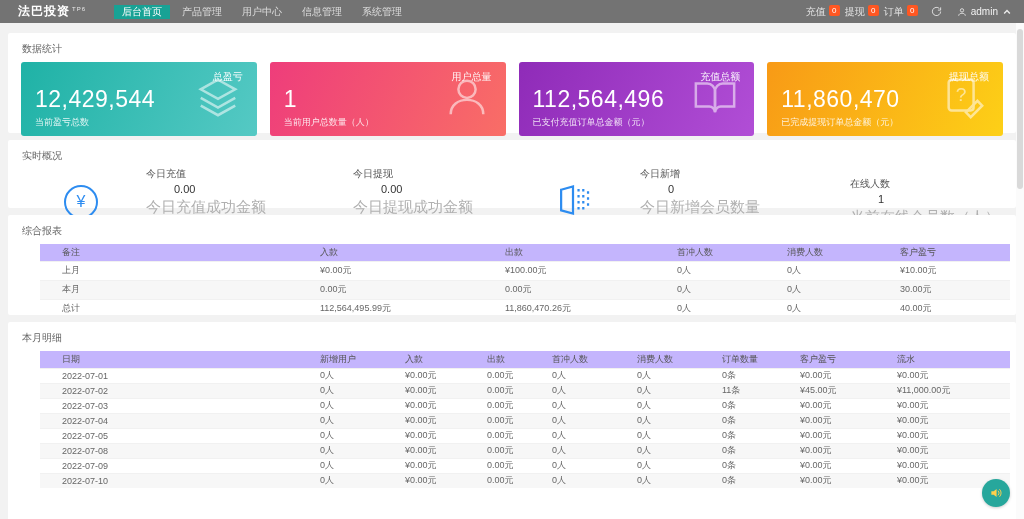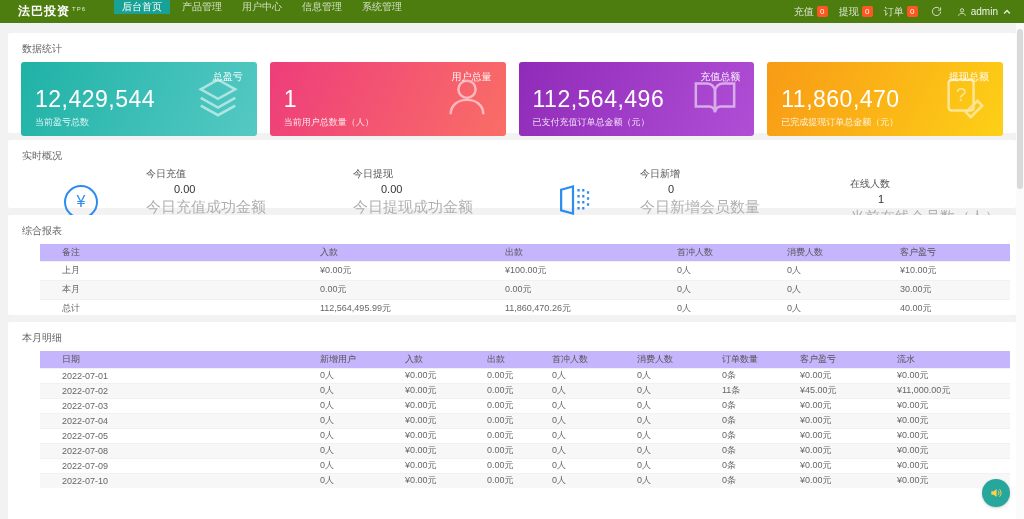--- a/index.html
+++ b/index.html
@@ -3,30 +3,30 @@
 <meta charset="utf-8">
 <style>
   * { margin:0; padding:0; box-sizing:border-box; }
   html,body { width:1024px; height:519px; overflow:hidden; }
   body {
     font-family:"Liberation Sans","DejaVu Sans",sans-serif;
     background:#f2f2f2; position:relative; color:#666;
   }
   
   .navbar { position:absolute; top:0; left:0; width:1024px; height:23px;
-    background:#4d7c0f; display:flex; align-items:stretch; z-index:10; }
+    background:#737373; display:flex; align-items:stretch; z-index:10; }
   .logo { color:#fff; font-size:12px; font-weight:bold; padding:0 14px 0 18px;
     display:flex; align-items:center; letter-spacing:1px; width:112px; }
   .logo sup { font-size:6px; font-weight:normal; margin-left:2px; transform:translateY(-3px); color:rgba(255,255,255,.85); }
-  .menu { display:flex; align-items:flex-start; }
+  .menu { display:flex; align-items:center; }
   .menu a { display:flex; align-items:center; padding:0 8px; margin:0 2px;
     font-size:10px; color:rgba(255,255,255,.75); text-decoration:none; cursor:pointer; }
   .menu a.active { background:#18a295; color:#fff; }
   .nav-right { margin-left:auto; display:flex; align-items:center; padding-right:12px; gap:5px; }
-  .quick { display:flex; align-items:center; gap:3px; margin-left:6px; cursor:pointer; }
+  .quick { display:flex; align-items:flex-start; gap:3px; cursor:pointer; }
   .quick .ql { font-size:10px; color:rgba(255,255,255,.8); }
   .badge { background:#ff5722; color:#fff; font-size:8px; line-height:11px; height:11px;
     min-width:11px; text-align:center; padding:0 3px; border-radius:2px; display:inline-block; }
   .icon-btn { display:flex; align-items:center; margin-left:8px; cursor:pointer; }
   .icon-btn svg { width:11px; height:11px; stroke:rgba(255,255,255,.8); fill:none; stroke-width:2; }
   .user-box { display:flex; align-items:flex-end; gap:4px; margin-left:10px; cursor:pointer; }
   .user-box .uname { font-size:10px; color:rgba(255,255,255,.9); }
   .user-box svg { width:10px; height:10px; stroke:rgba(255,255,255,.85); fill:none; stroke-width:2; }
 
   

